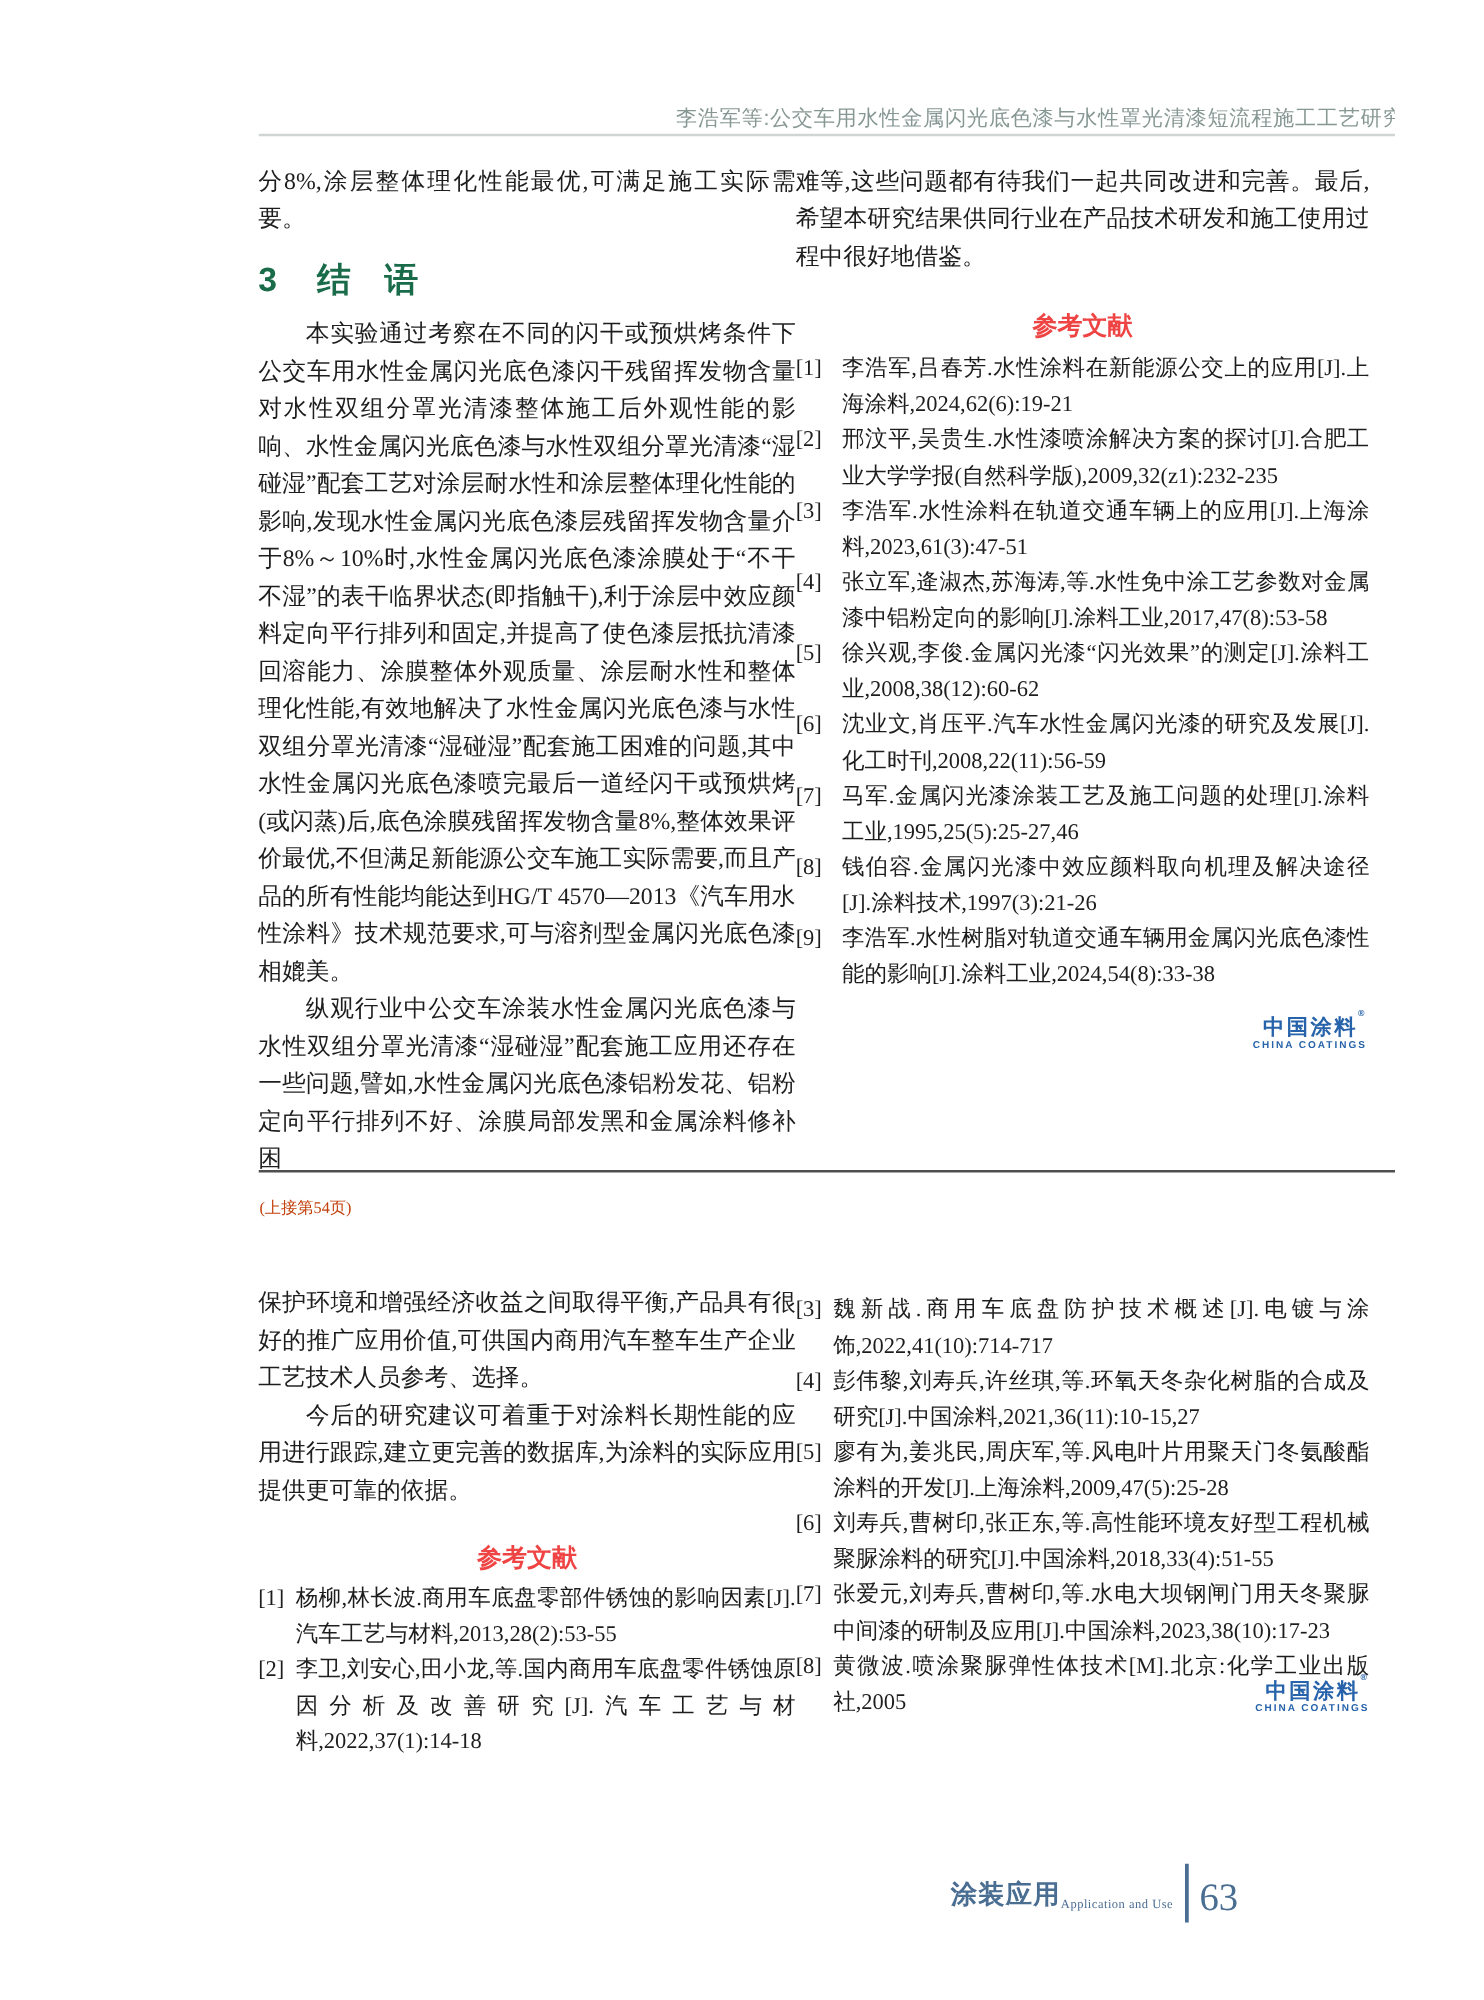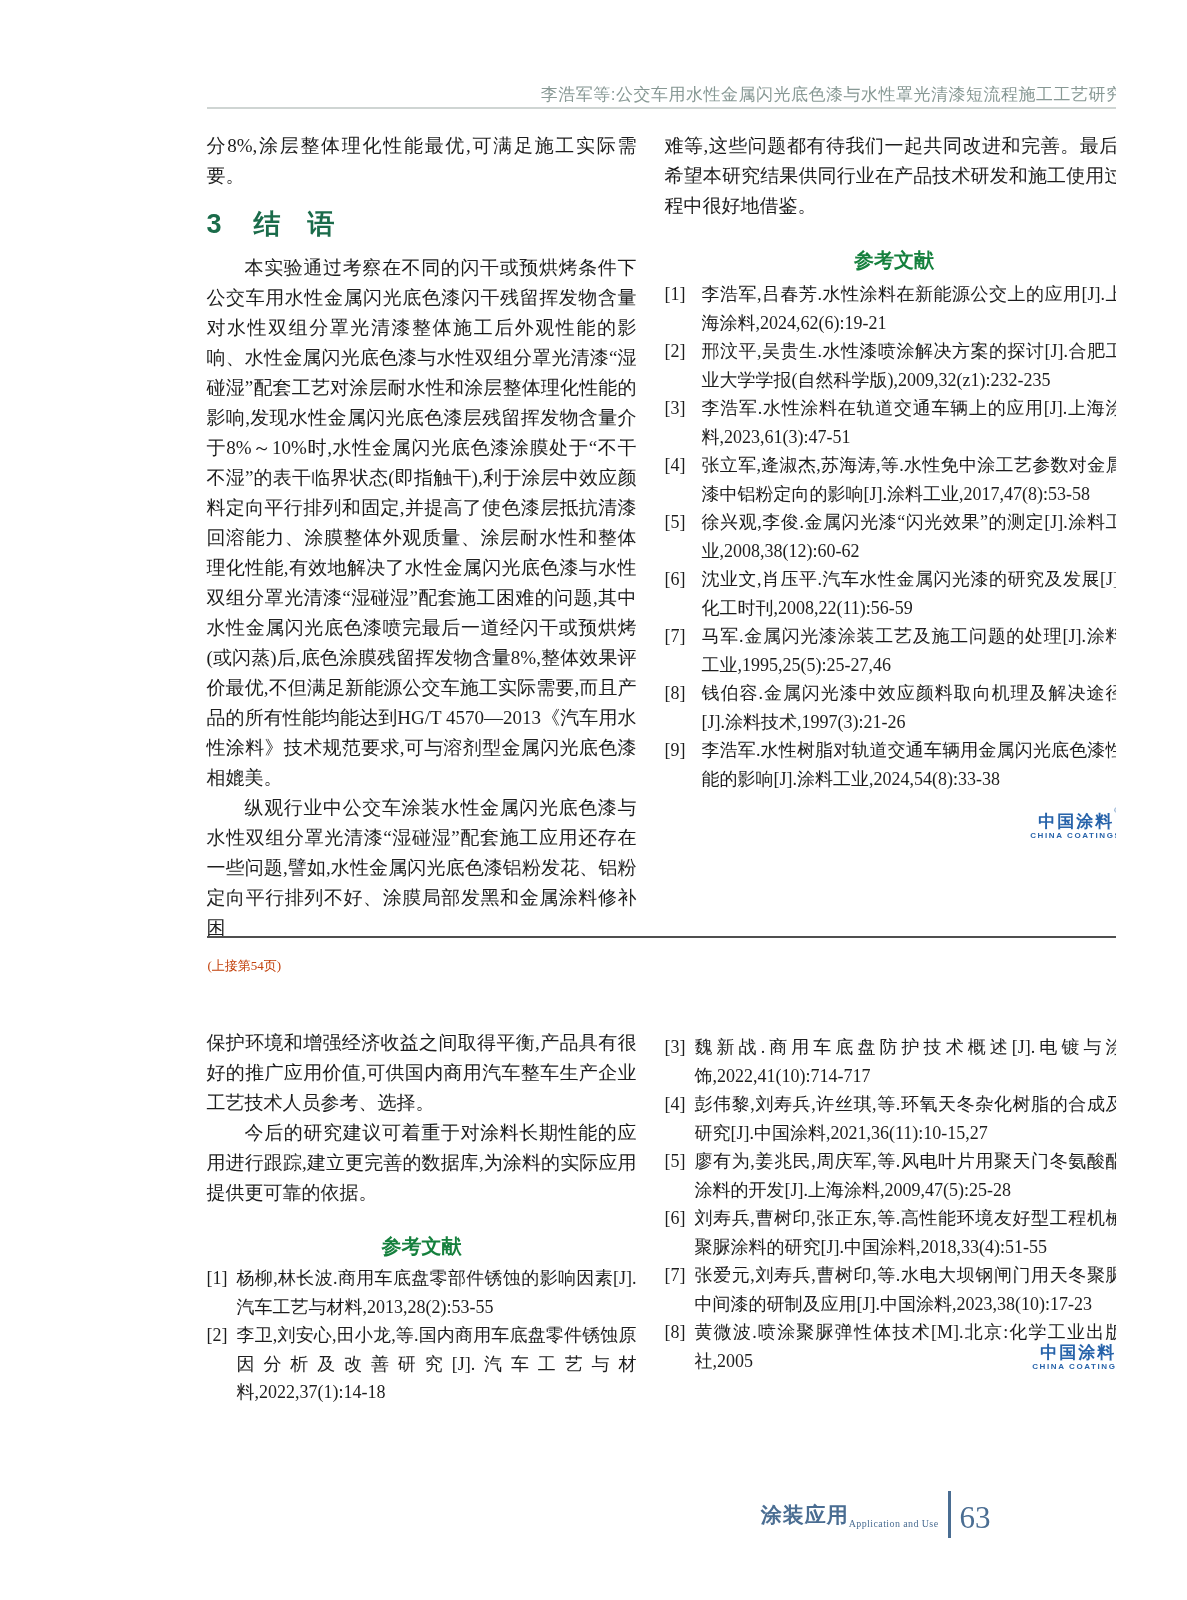--- a/index.html
+++ b/index.html
@@ -12,42 +12,42 @@
   .running-head {
     position:absolute; top:83px; left:135px; width:917px;
     text-align:right; font-size:17px; letter-spacing:0.5px;
     color:#879894; font-family:"Liberation Sans","DejaVu Sans",sans-serif;
   }
   .head-rule {
     position:absolute; top:107px; left:135px; width:917px; height:2px;
     background:#cfd5d3;
   }
   
-  .two-col { position:absolute; left:135px; width:917px; display:flex; gap:28px; }
+  .two-col { position:absolute; left:135px; width:917px; display:flex; }
   .top-section { top:131px; }
   .bottom-section { top:1028px; }
   .col-l { width:430px; flex:0 0 430px; }
   .col-r { width:459px; flex:0 0 459px; position:relative; }
 
   p.body {
     margin:0; font-size:19px; line-height:30px; text-align:justify;
     text-indent:2em;
   }
   p.noindent { text-indent:0; }
 
   .section-heading {
     display:flex; align-items:baseline; margin:15px 0 11px 0;
     color:#1a6b4a; font-weight:bold; font-size:27px;
     font-family:"Liberation Sans","DejaVu Sans",sans-serif;
   }
   .section-heading .num { margin-right:32px; }
 
   .ref-heading {
     margin:26px 0 6px 0; text-align:center; font-size:20px; font-weight:bold;
-    font-family:"Liberation Sans","DejaVu Sans",sans-serif; color:#15803d;
+    font-family:"Liberation Sans","DejaVu Sans",sans-serif; color:#ef4444;
   }
   .ref-heading.bh { margin:25px 0 4px 0; }
 
   ol.refs { list-style:none; margin:0; padding:0; font-size:18px; line-height:28.5px; }
   ol.refs li { position:relative; padding-left:37px; text-align:justify; margin:0; }
   ol.refs li .lbl { position:absolute; left:0; top:0; }
   ol.refs.narrow li { padding-left:30px; }
 
   .logo {
     display:flex; flex-direction:column; align-items:flex-end; line-height:1.1;

